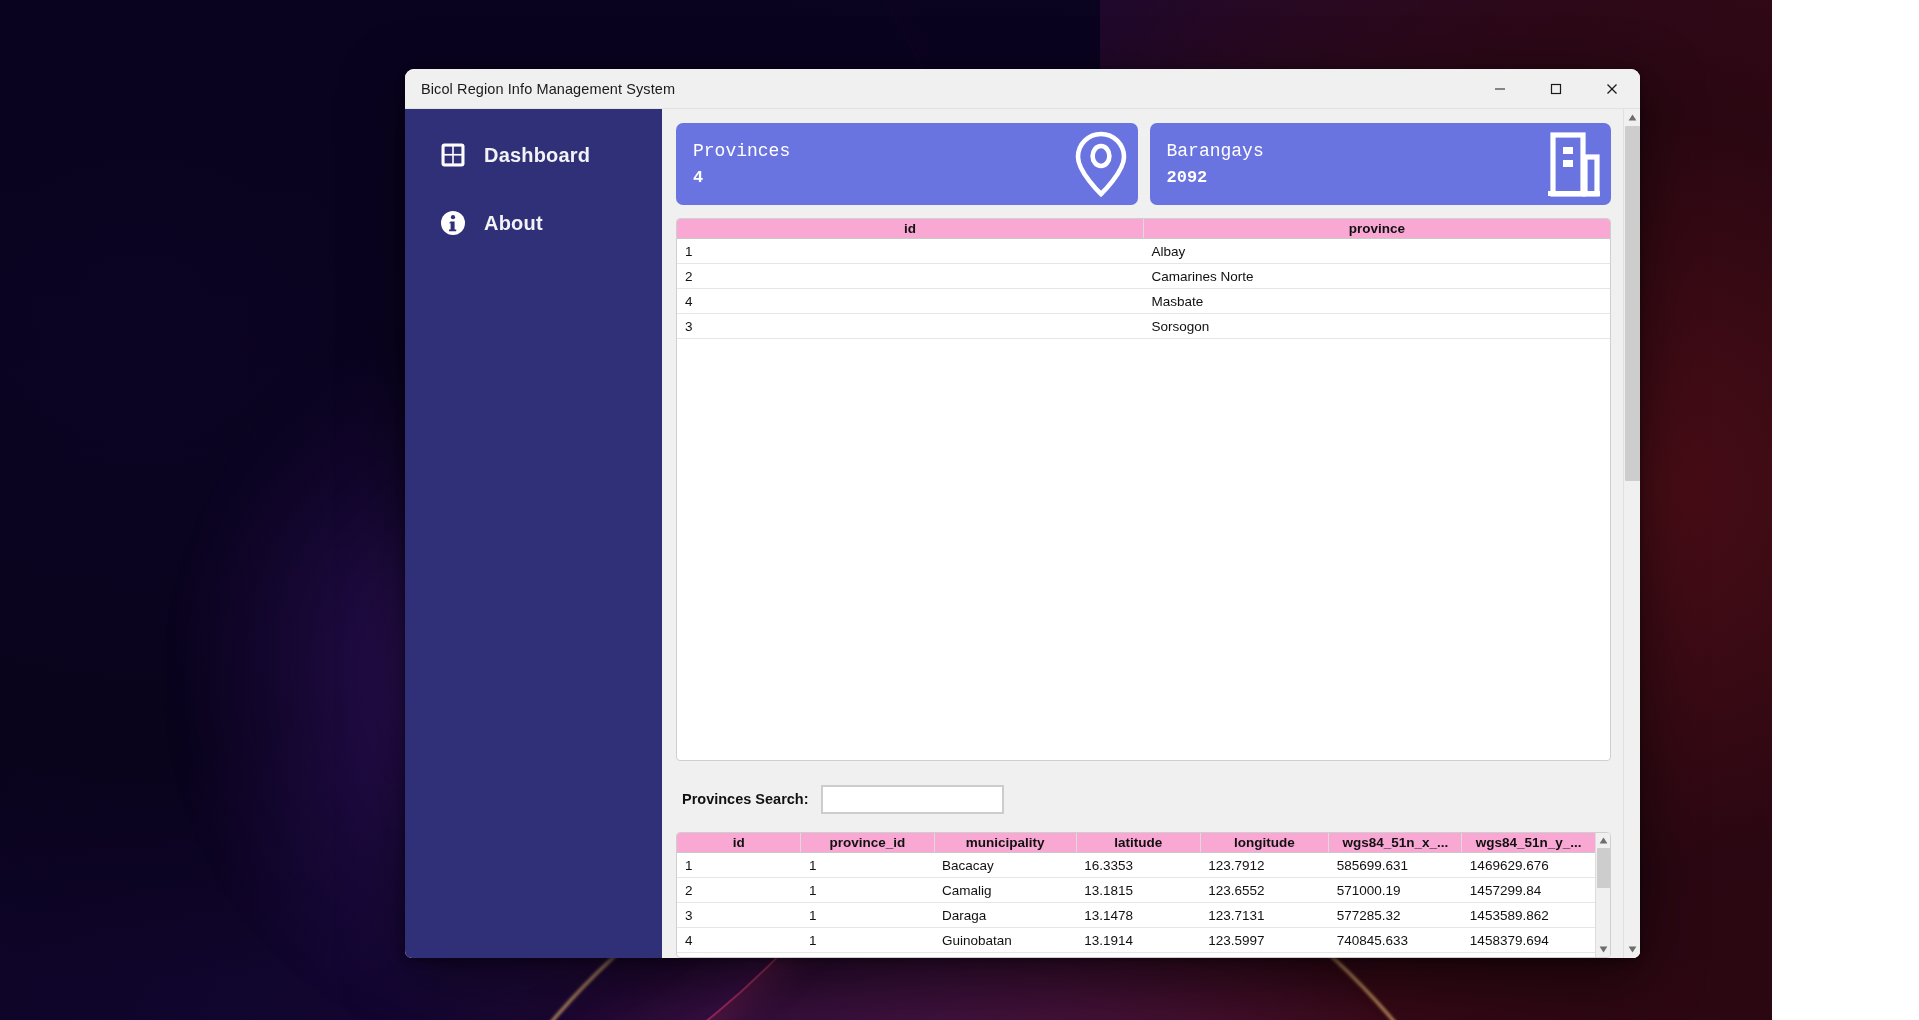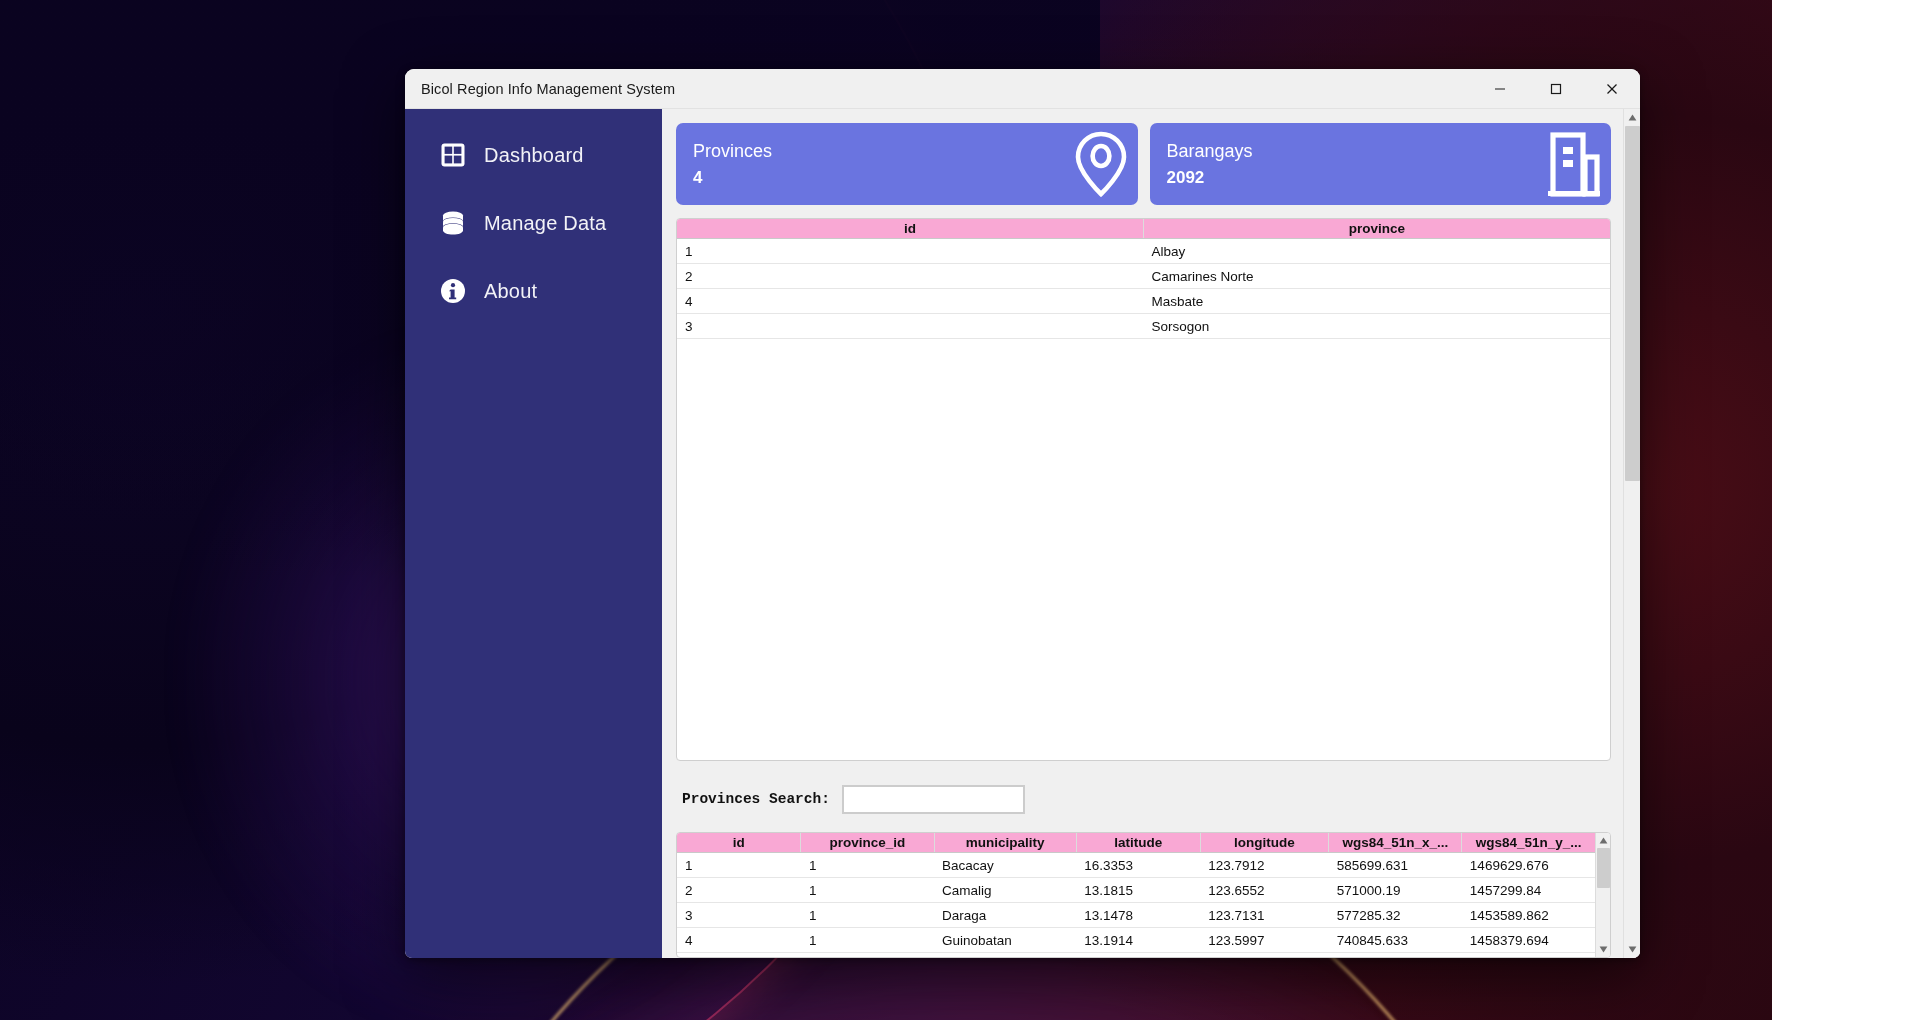--- a/index.html
+++ b/index.html
@@ -150,21 +150,21 @@
     cursor: default;
   }
   .nav-icon {
     width: 28px; height: 28px;
     display: flex; align-items: center; justify-content: center;
     flex: 0 0 28px;
   }
   .nav-label {
     color: #f2f2f7;
     font-size: 20px;
-    font-weight: normal;
+    font-weight: bold;
     letter-spacing: 0.2px;
     white-space: nowrap;
   }
 
   
   #content-col {
     flex: 1;
     min-width: 0;
     background: #f0f0f0;
     display: flex;
@@ -177,20 +177,21 @@
     display: flex;
     flex-direction: column;
     overflow: hidden;
   }
 
   
   #stat-cards {
     display: flex;
     gap: 12px;
     min-height: 72px;
+    font-family: Liberation Mono, monospace;
   }
   .stat-card {
     flex: 1;
     background: #6a74e0;
     border-radius: 7px;
     padding: 8px 12px 8px 17px;
     display: flex;
     align-items: center;
     justify-content: space-between;
     overflow: hidden;
@@ -269,21 +270,20 @@
     align-items: center;
     gap: 12px;
     padding-left: 6px;
     min-height: 40px;
   }
   #search-label {
     font-size: 14.5px;
     font-weight: bold;
     color: #111;
     white-space: nowrap;
-    font-family: Liberation Mono, monospace;
   }
   #provinces-search-input {
     width: 183px;
     height: 29px;
     border: 2px solid #cccccc;
     background: #ffffff;
     font-family: "Liberation Sans", sans-serif;
     font-size: 14px;
     padding: 0 6px;
     outline: none;
@@ -394,35 +394,20 @@
               <rect x="1.5" y="1.5" width="23" height="23" rx="3" fill="#ffffff"></rect>
               <rect x="4.6" y="4.6" width="7.6" height="7.3" fill="#303078"></rect>
               <rect x="13.8" y="4.6" width="7.6" height="7.3" fill="#303078"></rect>
               <rect x="4.6" y="13.6" width="7.6" height="7.8" fill="#303078"></rect>
               <rect x="13.8" y="13.6" width="7.6" height="7.8" fill="#303078"></rect>
             </svg>
           </span>
           <span class="nav-label">Dashboard</span>
         </div>
 
-        <div class="nav-item">
-          <span class="nav-icon">
-            <svg width="26" height="26" viewBox="0 0 26 26">
-              <ellipse cx="13" cy="5.6" rx="10" ry="4.1" fill="#ffffff"></ellipse>
-              <path d="M3 5.6 v4.6 c0 2.3 4.5 4.1 10 4.1 s10 -1.8 10 -4.1 V5.6" fill="#ffffff"></path>
-              <path d="M3 11.6 v4.6 c0 2.3 4.5 4.1 10 4.1 s10 -1.8 10 -4.1 V11.6" fill="#ffffff"></path>
-              <path d="M3 17.0 v3.4 c0 2.3 4.5 4.1 10 4.1 s10 -1.8 10 -4.1 V17.0" fill="#ffffff"></path>
-              <ellipse cx="13" cy="11.0" rx="10" ry="3.5" fill="#303078"></ellipse>
-              <ellipse cx="13" cy="11.6" rx="10" ry="3.6" fill="#ffffff"></ellipse>
-              <ellipse cx="13" cy="16.6" rx="10" ry="3.4" fill="#303078"></ellipse>
-              <ellipse cx="13" cy="17.2" rx="10" ry="3.5" fill="#ffffff"></ellipse>
-            </svg>
-          </span>
-          <span class="nav-label">Manage Data</span>
-        </div>
 
         <div class="nav-item">
           <span class="nav-icon">
             <svg width="26" height="26" viewBox="0 0 26 26">
               <circle cx="13" cy="13" r="12" fill="#ffffff"></circle>
               <circle cx="13" cy="7.2" r="2.1" fill="#303078"></circle>
               <path d="M10.6 11.4 h4.0 v8.0 h1.6 v1.9 h-7.2 v-1.9 h1.6 v-6.1 h-1.6 z" fill="#303078"></path>
             </svg>
           </span>
           <span class="nav-label">About</span>

